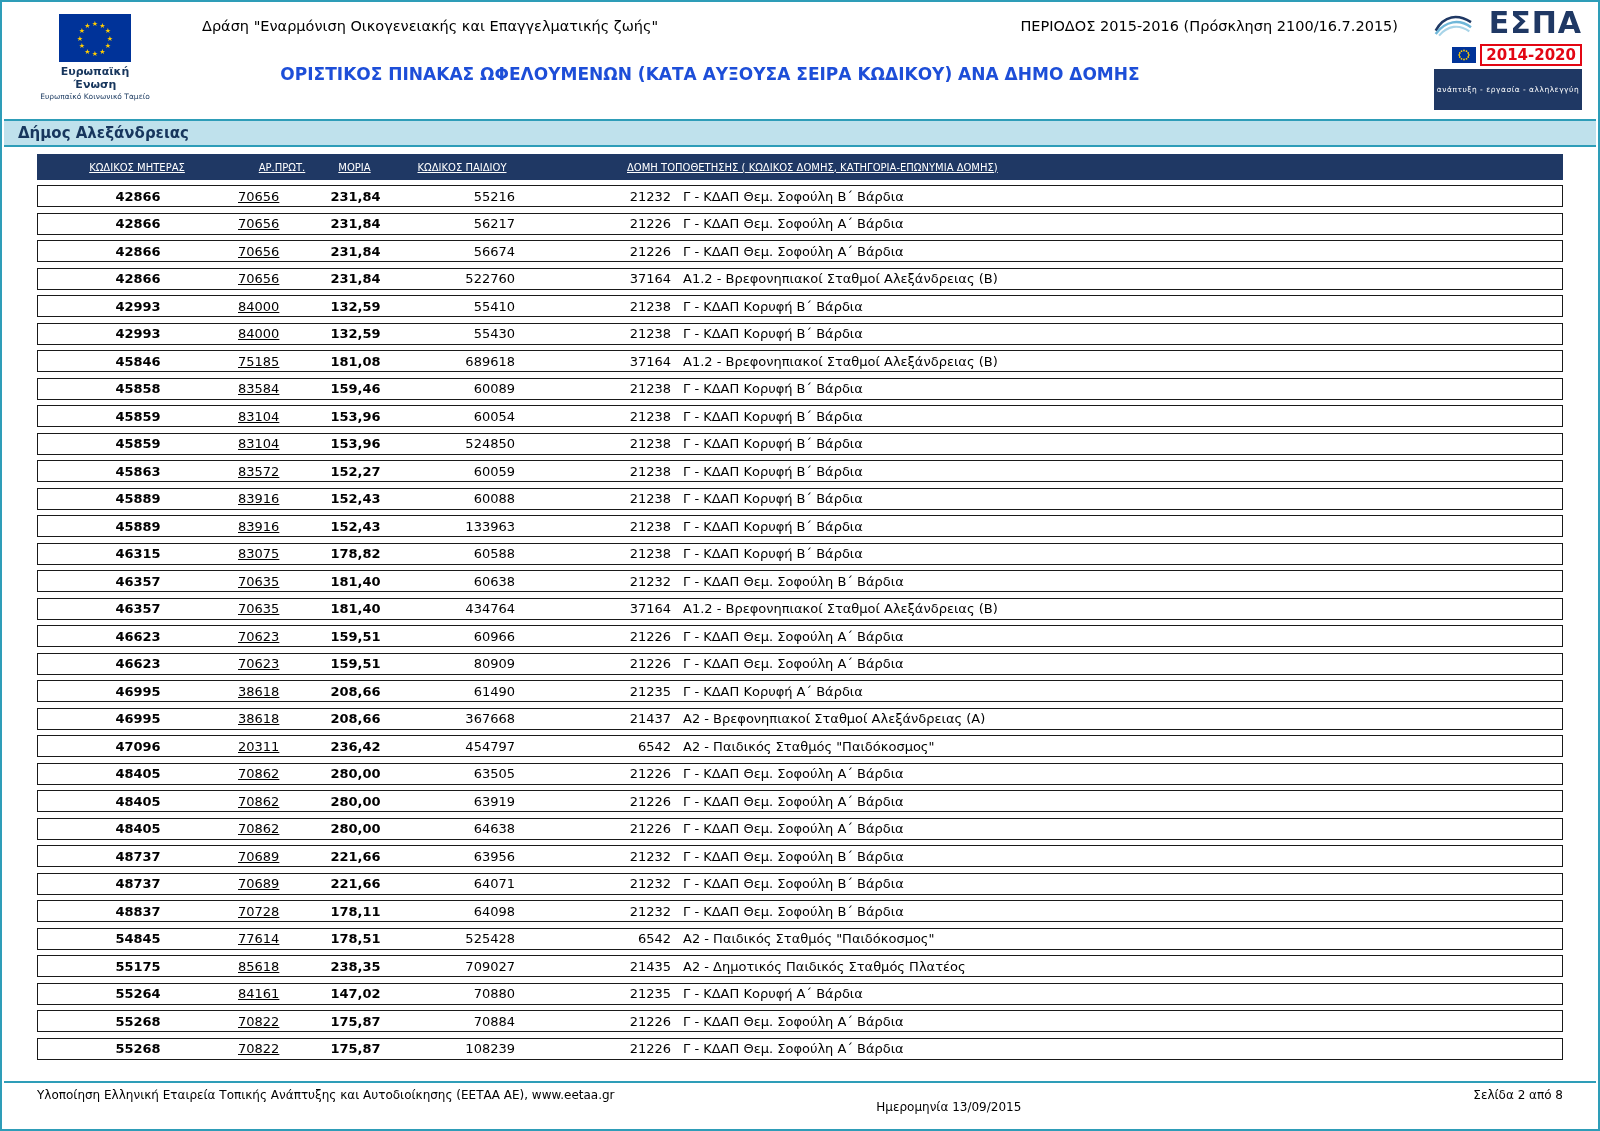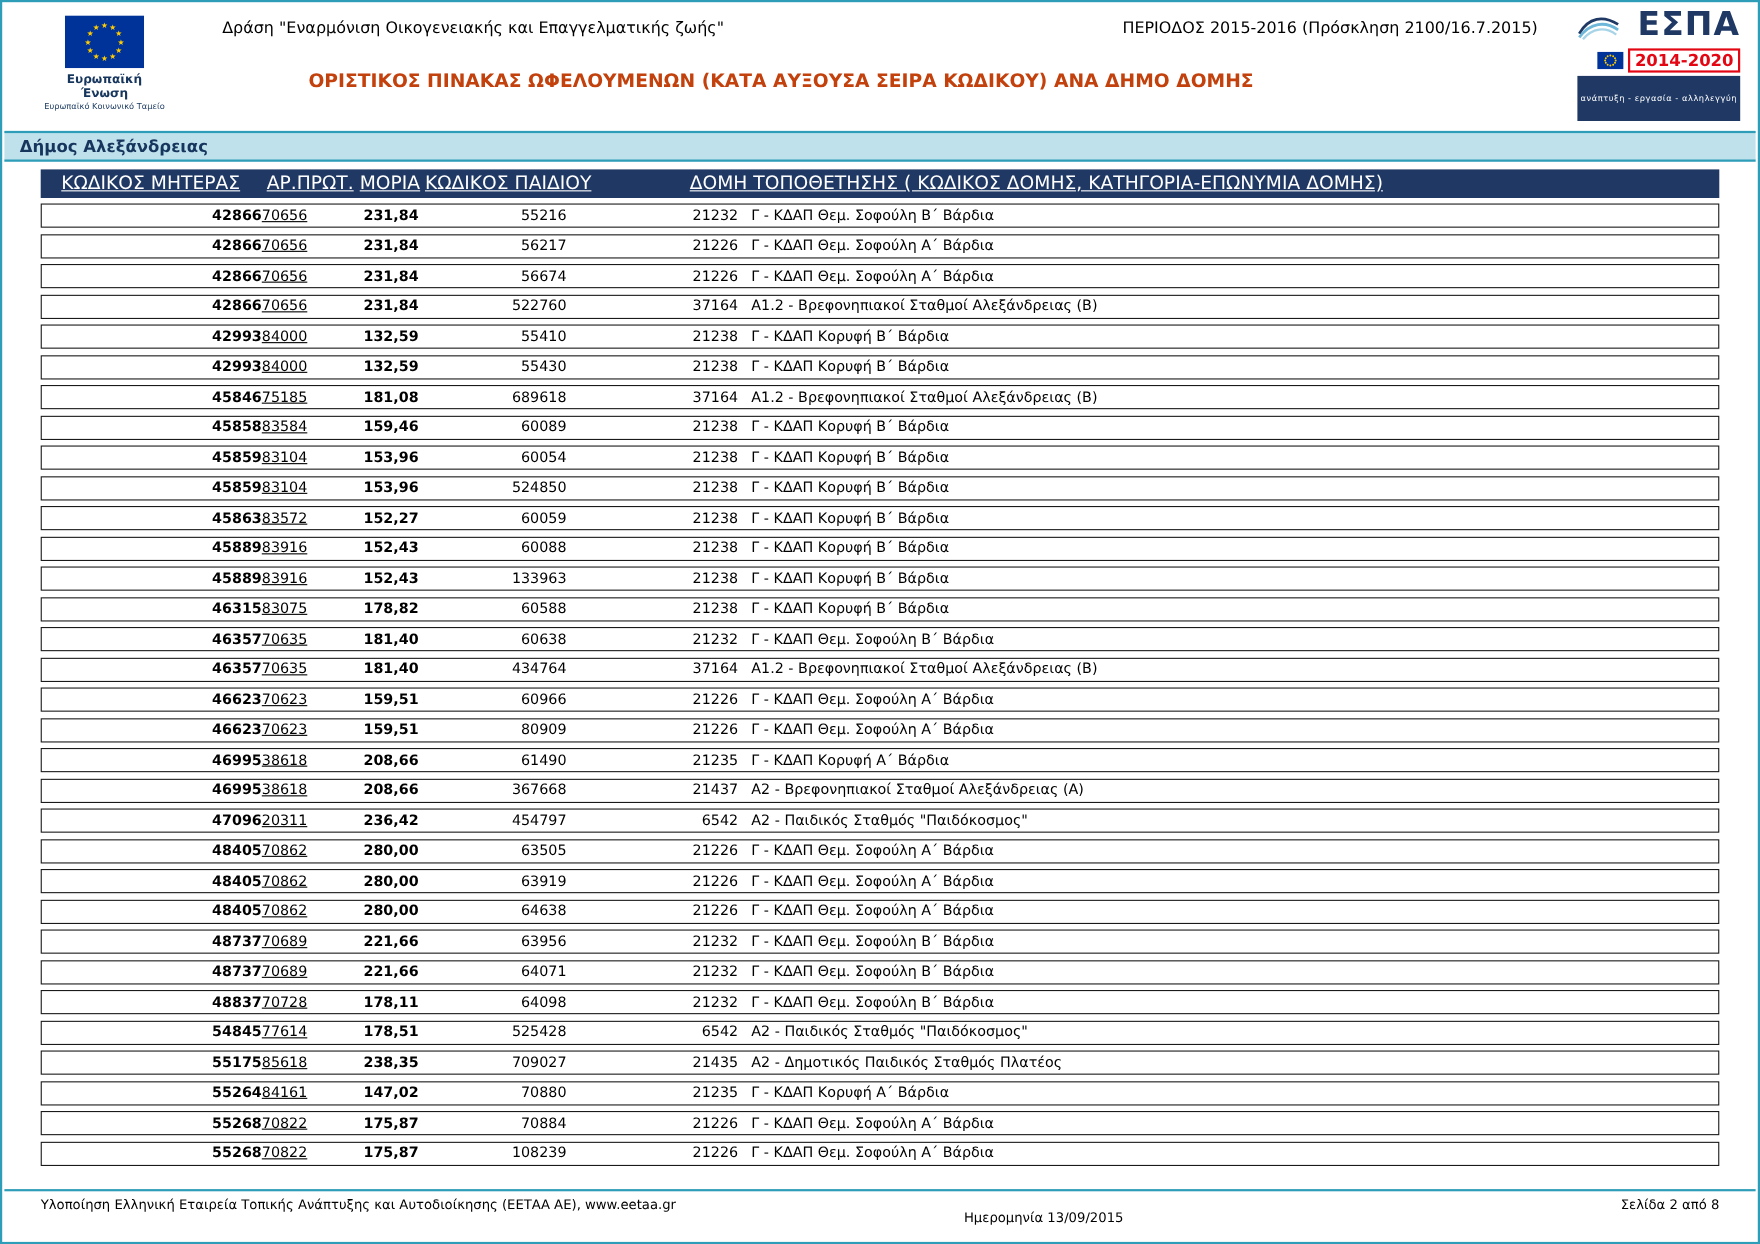--- a/index.html
+++ b/index.html
@@ -13,21 +13,21 @@
   #page { position:absolute; inset:0; border:2px solid #2e9db8; }
 
   
   .eu-block { position:absolute; left:38px; top:12px; width:110px; text-align:center; }
   .eu-flag { display:block; margin:0 auto; }
   .eu-line1 { font-size:11px; color:#17365d; margin-top:3px; font-weight:bold; }
   .eu-line2 { font-size:7.5px; color:#17365d; margin-top:1px; }
 
   .action-line { position:absolute; left:200px; top:16px; font-size:14.5px; color:#000; }
   .page-title  { position:absolute; top:62px; left:150px; right:330px; text-align:center;
-                 font-size:17px; font-weight:bold; color:#c2410c; }
+                 font-size:17px; font-weight:bold; color:#1d4ed8; }
   .period-line { position:absolute; top:16px; right:200px; font-size:14.5px; color:#000; }
 
   .espa { position:absolute; top:6px; right:16px; width:148px; }
   .espa-row1 { display:flex; align-items:flex-end; justify-content:flex-end; gap:16px; }
   .espa-name { font-size:30px; font-weight:bold; color:#1f3864; line-height:1; letter-spacing:1px; }
   .espa-row2 { display:flex; align-items:center; justify-content:flex-end; gap:4px; margin-top:6px; }
   .espa-years { border:2px solid #e30613; color:#e30613; font-weight:bold; font-size:15px;
                 padding:0 4px; line-height:18px; }
   .espa-tag { background:#1f3864; color:#fff; font-size:7.5px; text-align:center;
               padding:16px 0; margin-top:3px; letter-spacing:0.5px; }
@@ -35,29 +35,29 @@
   
   .muni-bar { position:absolute; top:117px; left:2px; right:2px; height:28px;
               background:#bfe1ec; border-top:2px solid #2e9db8; border-bottom:2px solid #2e9db8;
               display:flex; justify-content:space-between; align-items:center;
               padding:0 14px; color:#17365d; font-weight:bold; font-size:15px; }
 
   
   .thead { position:absolute; top:152px; left:35px; right:35px; height:26px;
            background:#1f3864; color:#fff;
            display:grid; grid-template-columns:200px 90px 55px 160px 1fr;
-           align-items:center; font-size:17px; }
+           align-items:center; font-size:10px; }
   .thead .h { text-align:center; text-decoration:underline; white-space:nowrap; }
   .thead .h5 { text-align:left; padding-left:85px; }
 
   #rows { position:absolute; top:183px; left:35px; right:35px; }
   .trow { display:grid; grid-template-columns:200px 90px 55px 160px 1fr;
           align-items:center; height:22px; border:1px solid #1a1a1a;
           margin-bottom:5.5px; font-size:13px; background:#fff; }
-  .c1 { text-align:right; font-weight:bold; }
+  .c1 { text-align:center; font-weight:bold; }
   .c2 { text-align:left;text-decoration:underline; }
   .c3 { text-align:center; font-weight:bold; }
   .c4 { text-align:right; padding-right:28px; }
   .c5 { display:flex; align-items:center; }
   .dom-code { width:128px; text-align:right; flex:none; }
   .dom-name { margin-left:12px; white-space:nowrap; }
 
   
   .footer-rule { position:absolute; left:2px; right:2px; top:1079px; border-top:2px solid #2e9db8; }
   .footer { position:absolute; top:1086px; left:35px; right:35px; height:20px; font-size:12px; }

